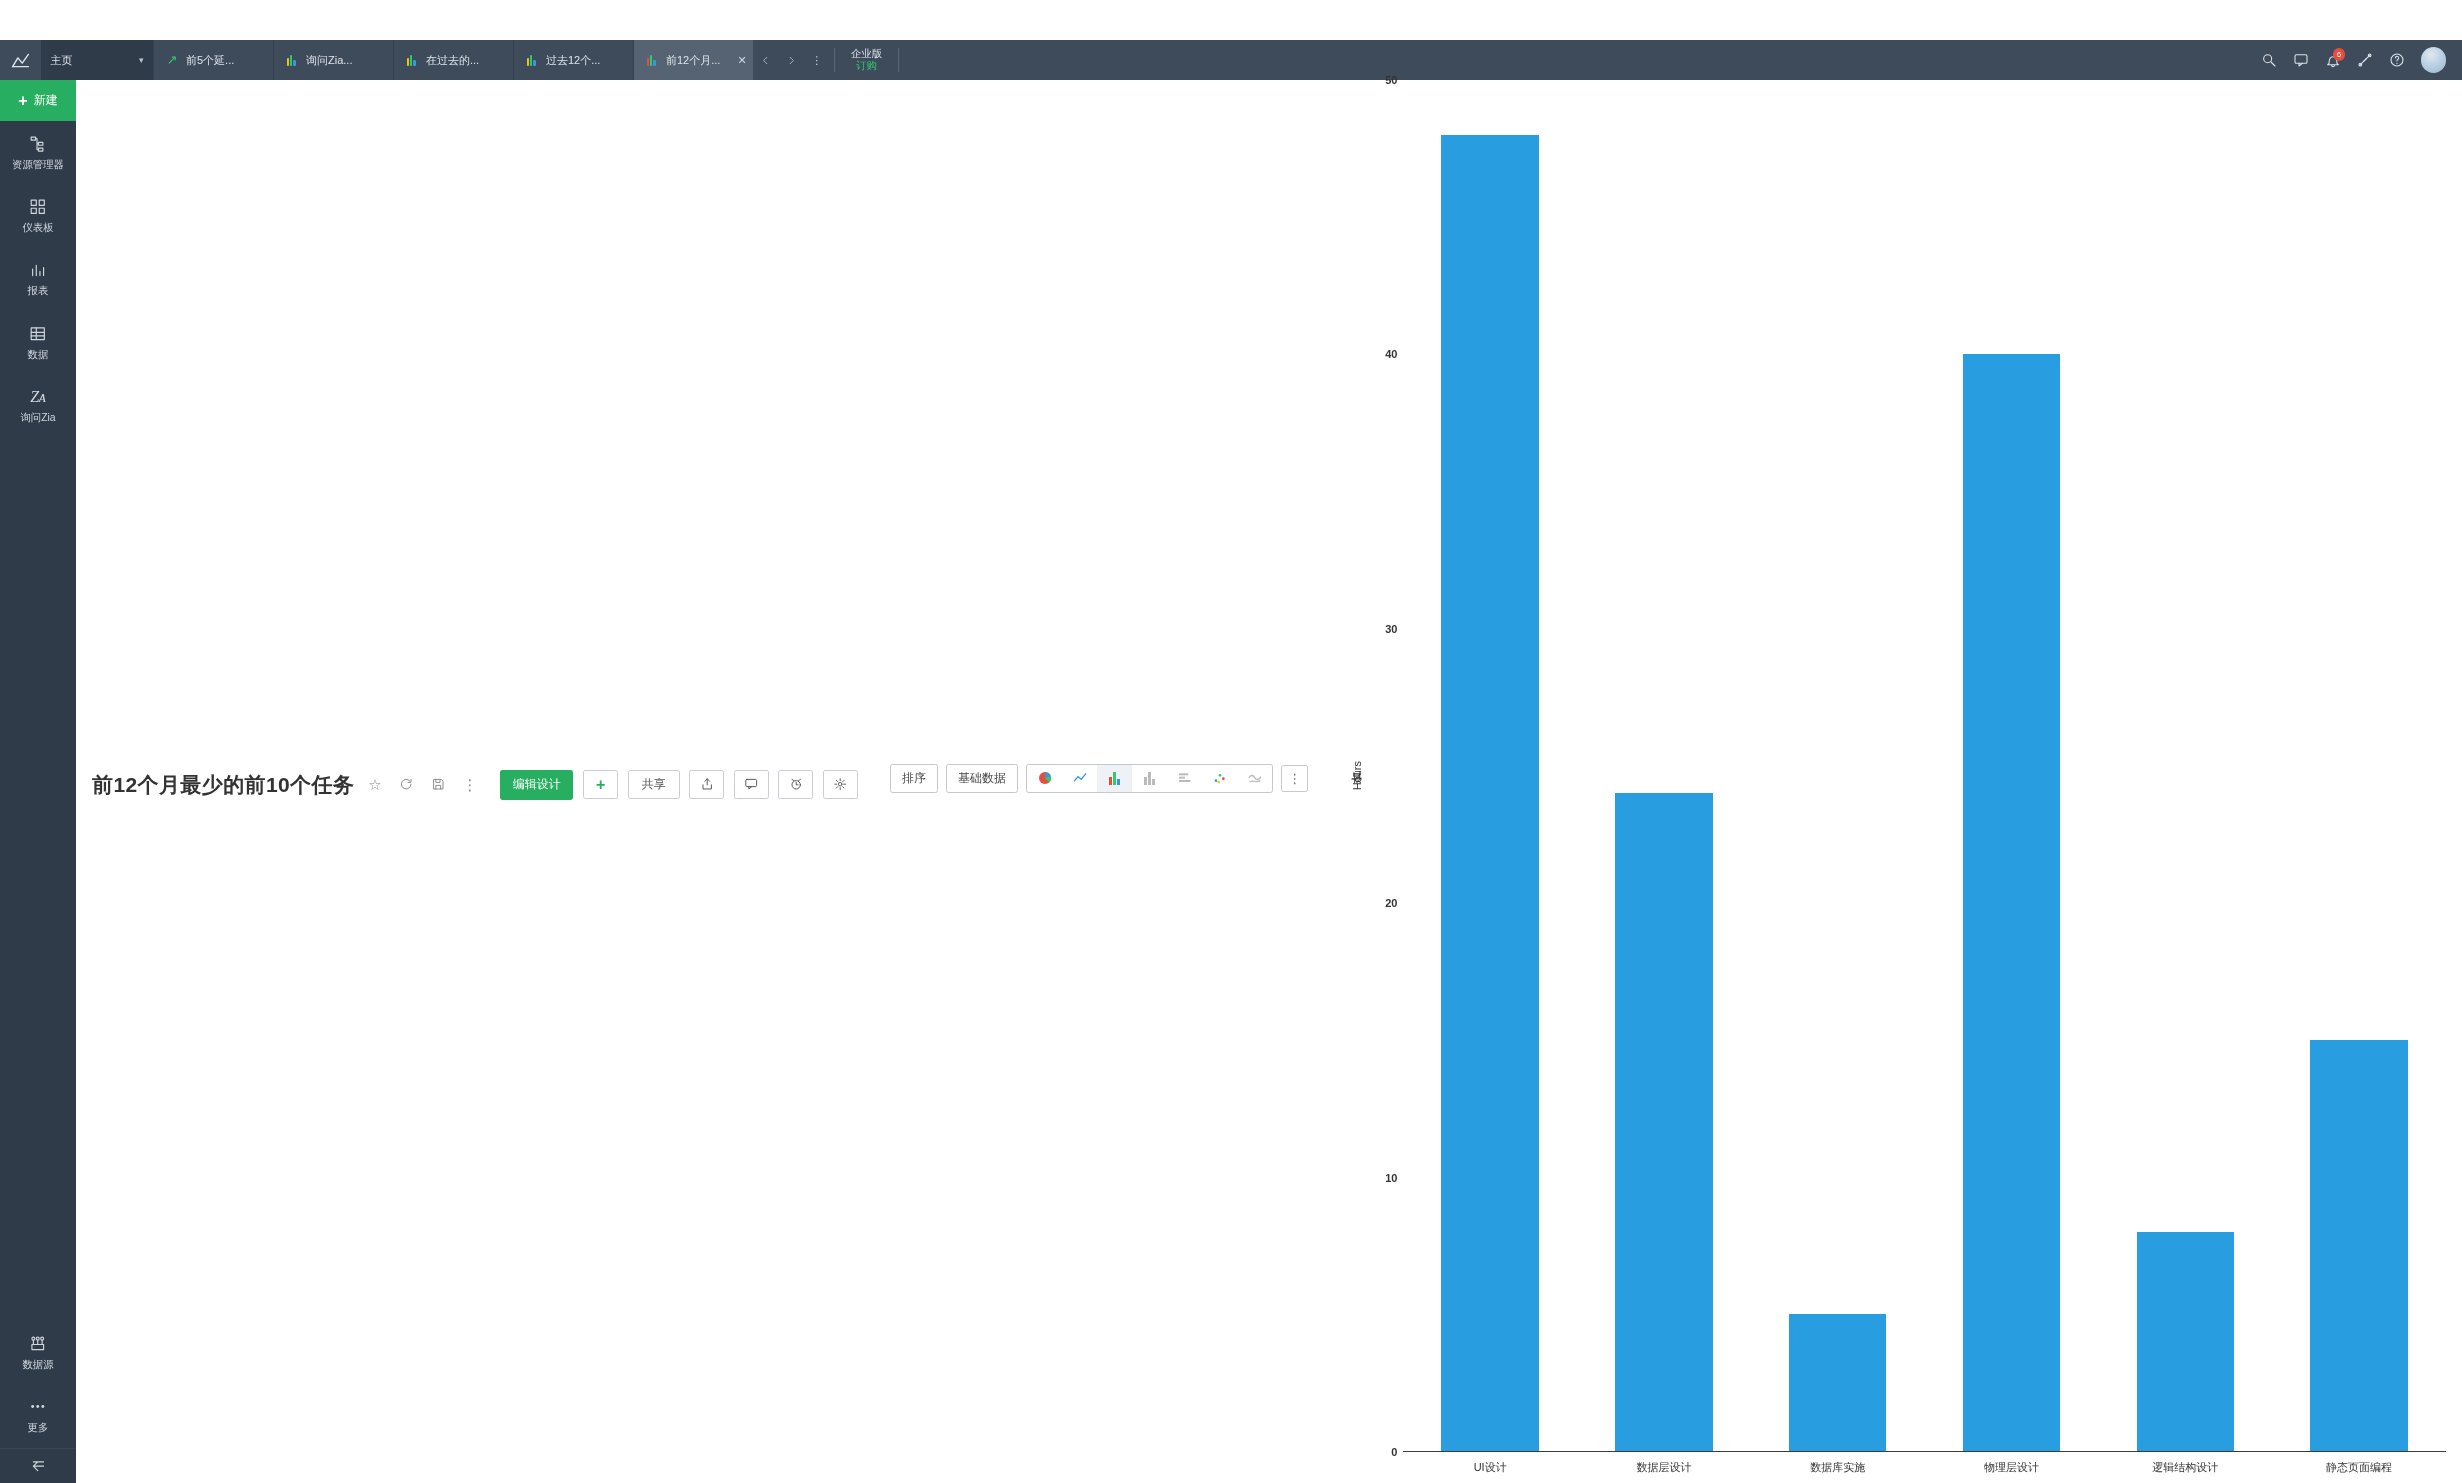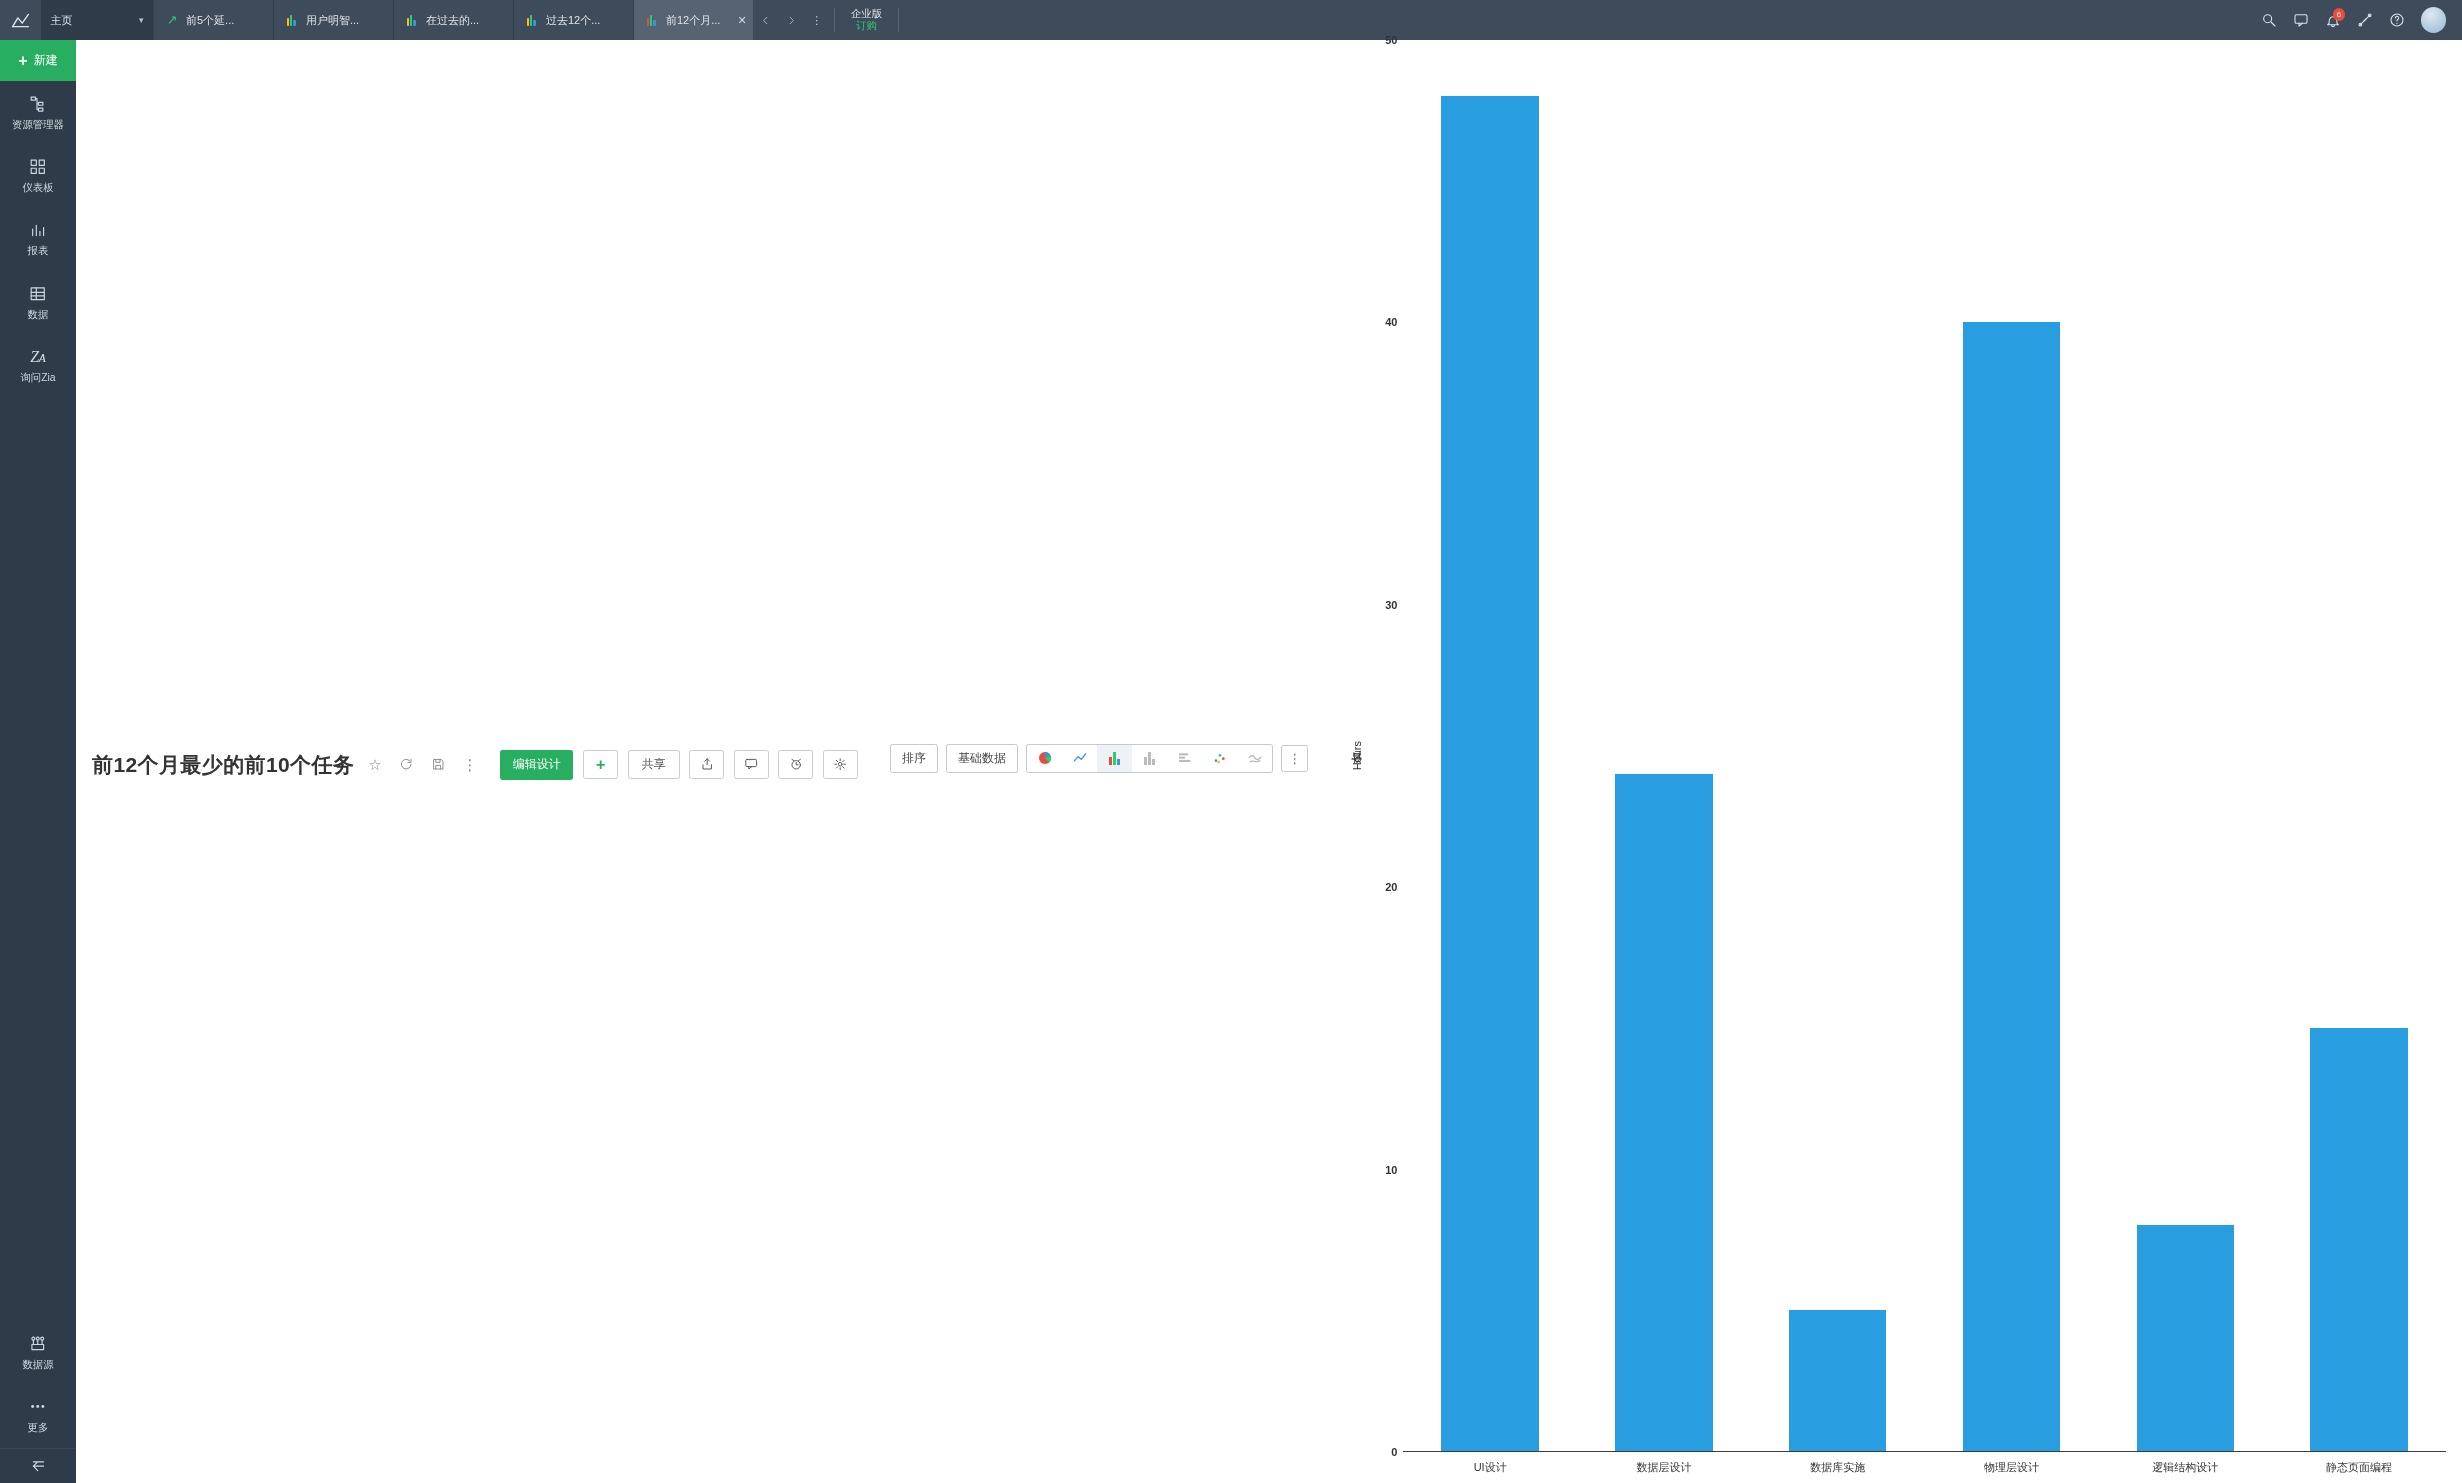--- a/index.html
+++ b/index.html
@@ -1,20 +1,20 @@
 <!DOCTYPE html>
 <html style="font-size:12.8px"><head>
 <meta charset="utf-8">
 <style>
   * { box-sizing: border-box; margin: 0; padding: 0; }
   html, body { width: 100%; height: 100%; font-family: "Helvetica Neue", Arial, "PingFang SC", "Microsoft YaHei", sans-serif; }
   body { display: flex; flex-direction: column; background:#fff; color:#333; }
 
   
-  .topbar { display:flex; align-items:stretch; height:40px; background:#3e4b5b; color:#dfe4ea; font-size:11px; }
+  .topbar { display:flex; align-items:stretch; height:40px; background:#3e4b5b; color:#dfe4ea; font-size:11px;margin-top:40px; }
   .topbar .logo { width:41px; display:flex; align-items:center; justify-content:center; }
   .topbar .logo svg { stroke:#fff; fill:none; }
   .topbar .home-select { width:112px; display:flex; align-items:center; padding:0 9.6px; justify-content:space-between; background:#2f3b49; cursor:pointer; }
   .topbar .home-select .chev { font-size:8.8px; opacity:.8; }
   .topbar .tabs { display:flex; }
   .topbar .tab { display:flex; align-items:center; gap:6.4px; padding:0 12.8px; border-left:0.8px solid #33404f; cursor:pointer; min-width:120px; position:relative; }
   .topbar .tab.active { background:#556373; }
   .topbar .tab .t-icon { display:inline-flex; width:12.8px; height:12.8px; align-items:flex-end; gap:0.8px; }
   .topbar .tab .t-icon span { width:2.4px; border-radius:0.8px; }
   .topbar .tab .line-icon { color:#2ecc71; font-size:12.8px; line-height:1; }
@@ -95,21 +95,21 @@
     <div class="tab">
       <span class="t-icon line-icon">↗</span>
       <span>前5个延...</span>
     </div>
     <div class="tab">
       <span class="t-icon">
         <span style="height:8px;background:#f1c40f"></span>
           <span style="height:11px;background:#2ecc71"></span>
           <span style="height:6.4px;background:#3498db"></span>
       </span>
-      <span>用户明智...</span>
+      <span>询问Zia...</span>
     </div>
     <div class="tab">
       <span class="t-icon">
         <span style="height:8px;background:#f1c40f"></span>
           <span style="height:11px;background:#2ecc71"></span>
           <span style="height:6.4px;background:#3498db"></span>
       </span>
       <span>在过去的...</span>
     </div>
     <div class="tab">

